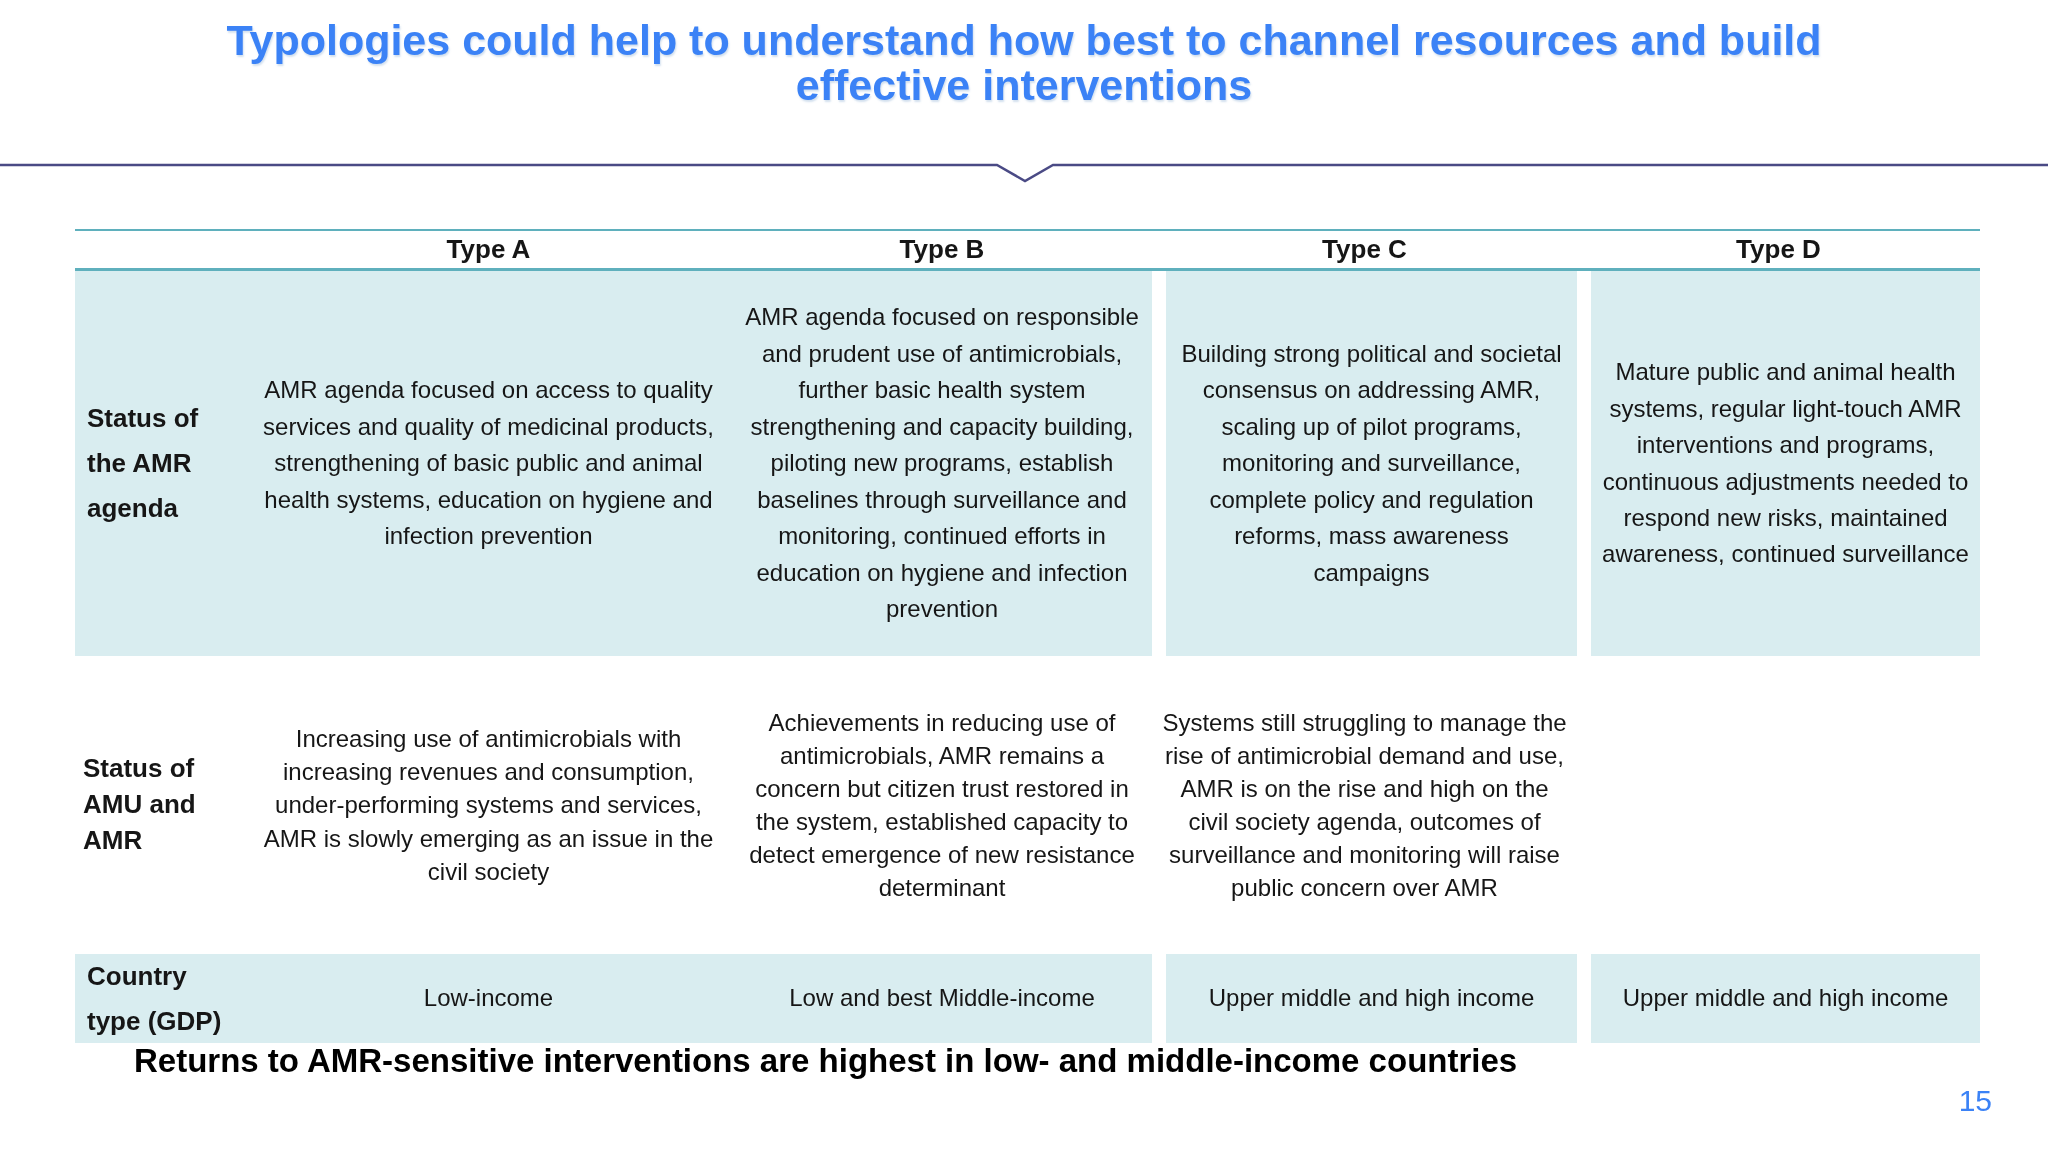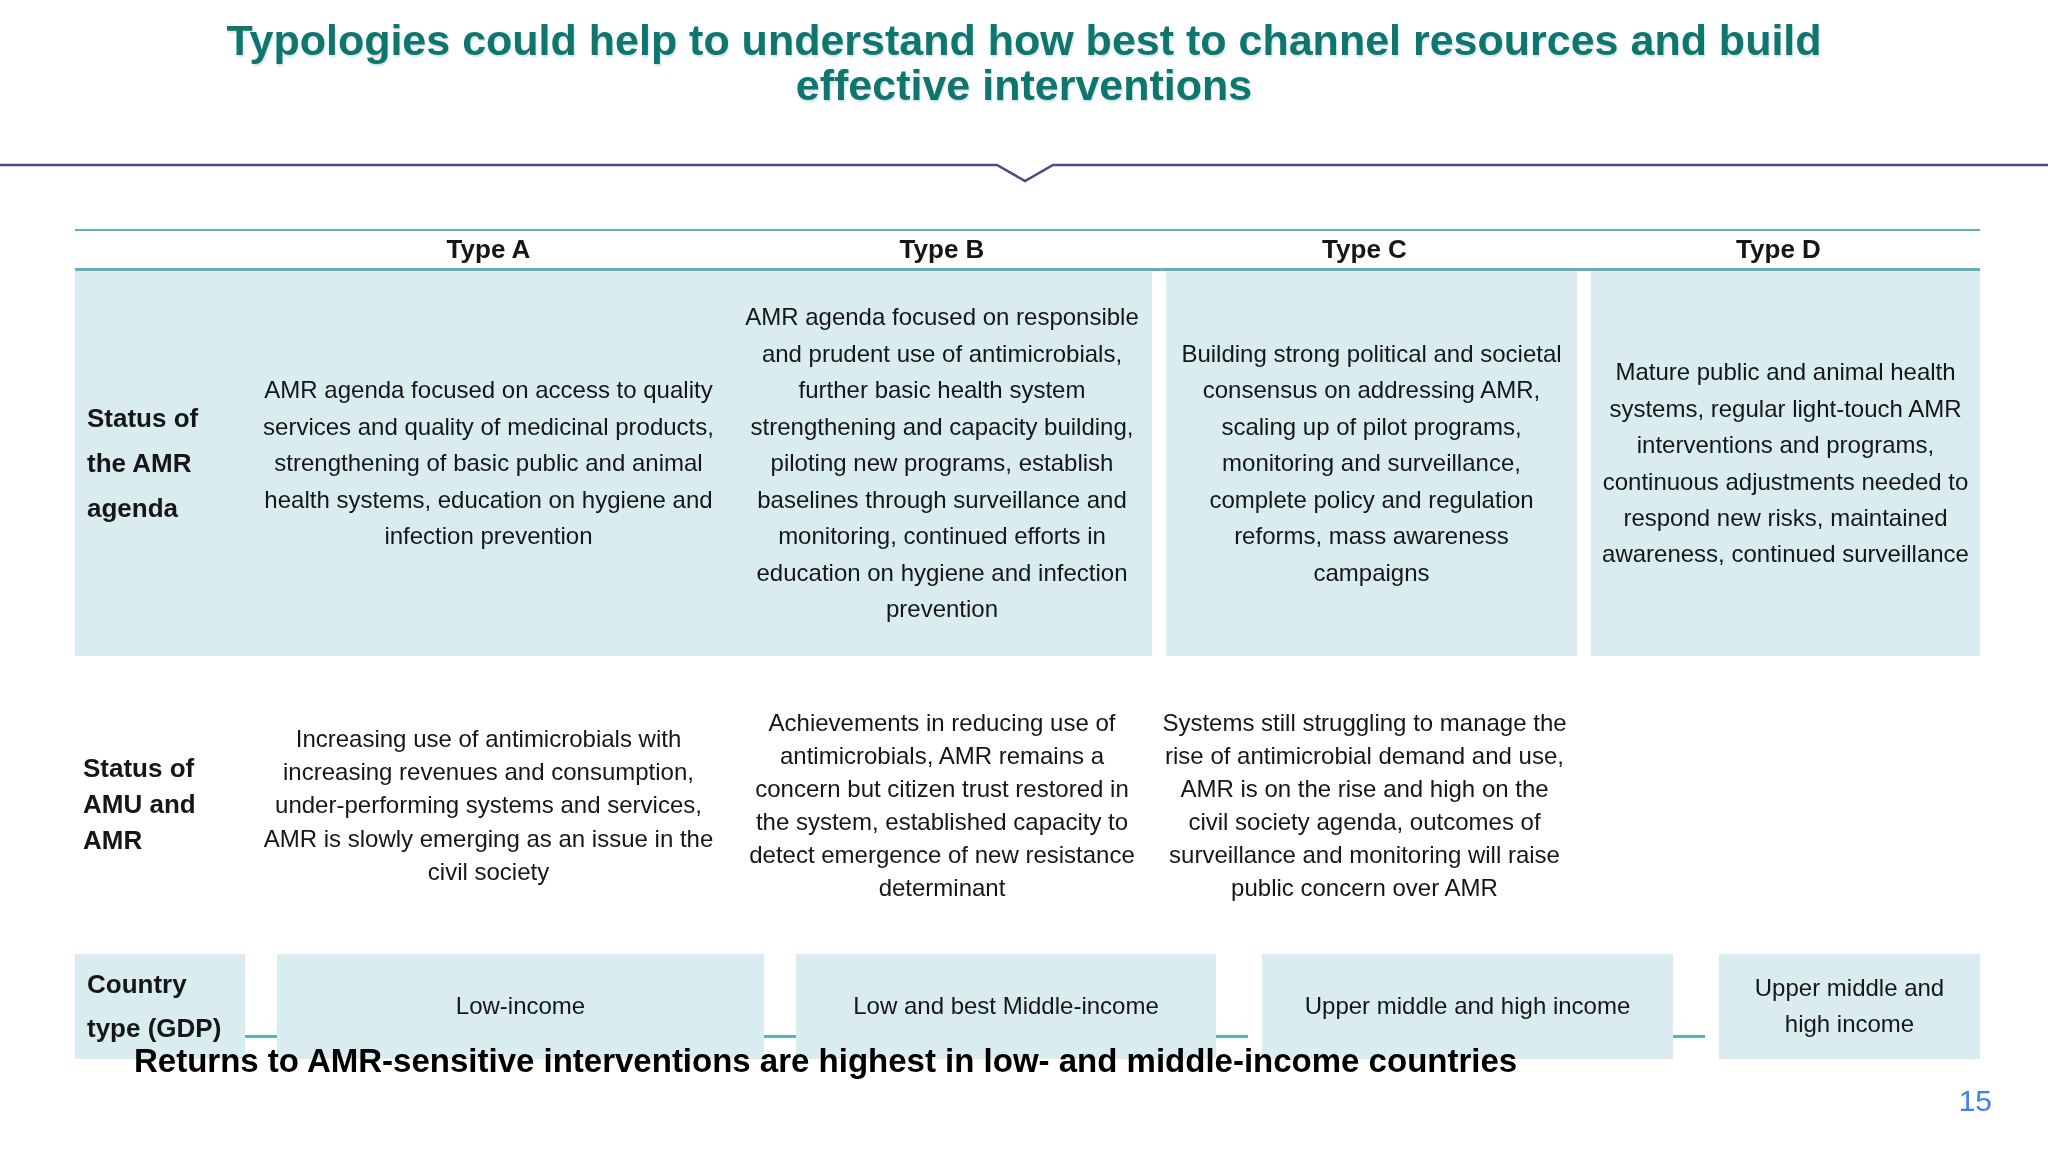--- a/index.html
+++ b/index.html
@@ -7,21 +7,21 @@
     position:relative;
     width:2048px;height:1152px;
     background:#ffffff;
     font-family:"Liberation Sans","DejaVu Sans",sans-serif;
     overflow:hidden;
   }
   .title{
     position:absolute;top:18px;left:0;width:2048px;
     margin:0;text-align:center;
     font-size:43px;line-height:1.05;font-weight:bold;
-    color:#0f766e;
+    color:#3b82f6;
     text-shadow:1px 2px 2px rgba(130,165,205,0.35);
   }
   .divider{position:absolute;left:0;top:150px;}
   .tbl{
     position:absolute;left:75px;top:229px;width:1905px;
     color:#161616;
   }
   .grid-row{
     display:grid;
     grid-template-columns:170px 487px 420px 425px 1fr;
@@ -32,21 +32,21 @@
     border-bottom:3px solid #5fb0bd;
     background:#ffffff;
     box-sizing:border-box;
   }
   .hcell{
     display:flex;align-items:center;justify-content:center;
     font-weight:bold;font-size:26px;
   }
   .row1{height:385px;}
   .row2{height:298px;}
-  .row3{height:84px;border-bottom:3px solid #5fb0bd;box-sizing:border-box;gap:32px;}
+  .row3{height:84px;border-bottom:3px solid #5fb0bd;box-sizing:border-box;}
   .cell{
     display:flex;align-items:center;justify-content:center;
     text-align:center;
     font-size:24px;line-height:1.52;
     padding:16px 10px;box-sizing:border-box;
   }
   .row2 .cell{line-height:1.38;padding:0 8px;}
   .cyan .cell{background:#d9edf0;}
   .cyan .gapL{border-left:14px solid #ffffff;}
   .label{

